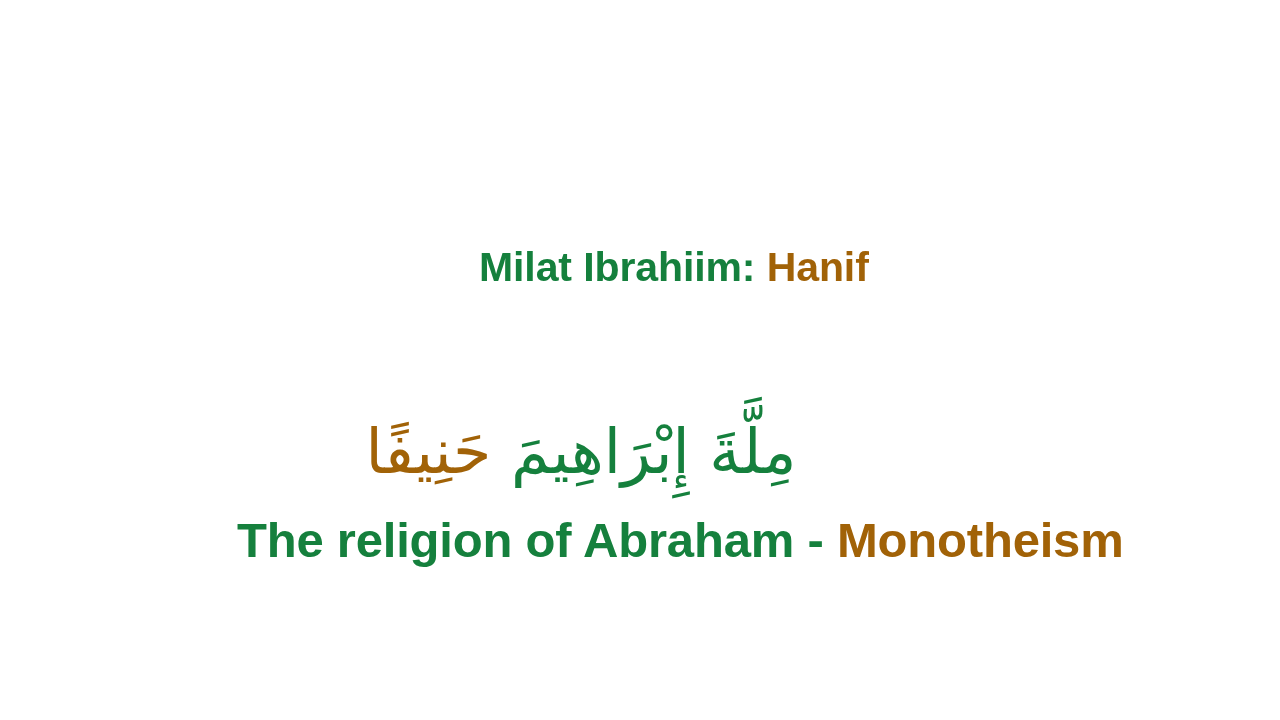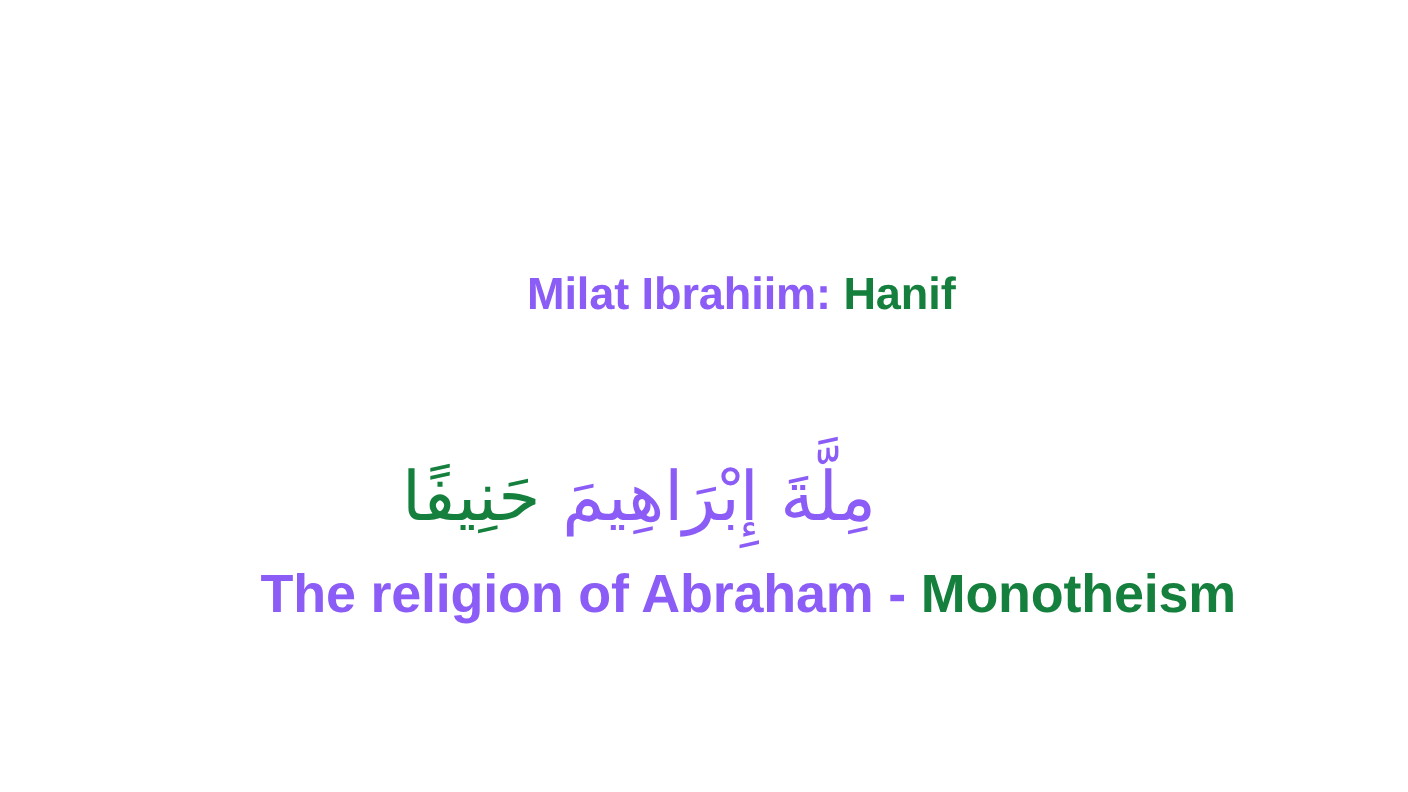--- a/index.html
+++ b/index.html
@@ -75,25 +75,25 @@
     text-align: center;
     font-size: 49px;
     font-weight: bold;
     line-height: 52px;
     letter-spacing: -0.2px;
     color: #0d0d0d;
     white-space: pre;
   }
 
   .accent {
-    color: #15803d;
+    color: #a16207;
   }
 
   .seg-black {
-    color: #8b5cf6;
+    color: #15803d;
   }
 </style>
 </head>
 <body>
 
 <div class="slide">
 
   <div class="content-stack">
 
     <div class="line-translit">

